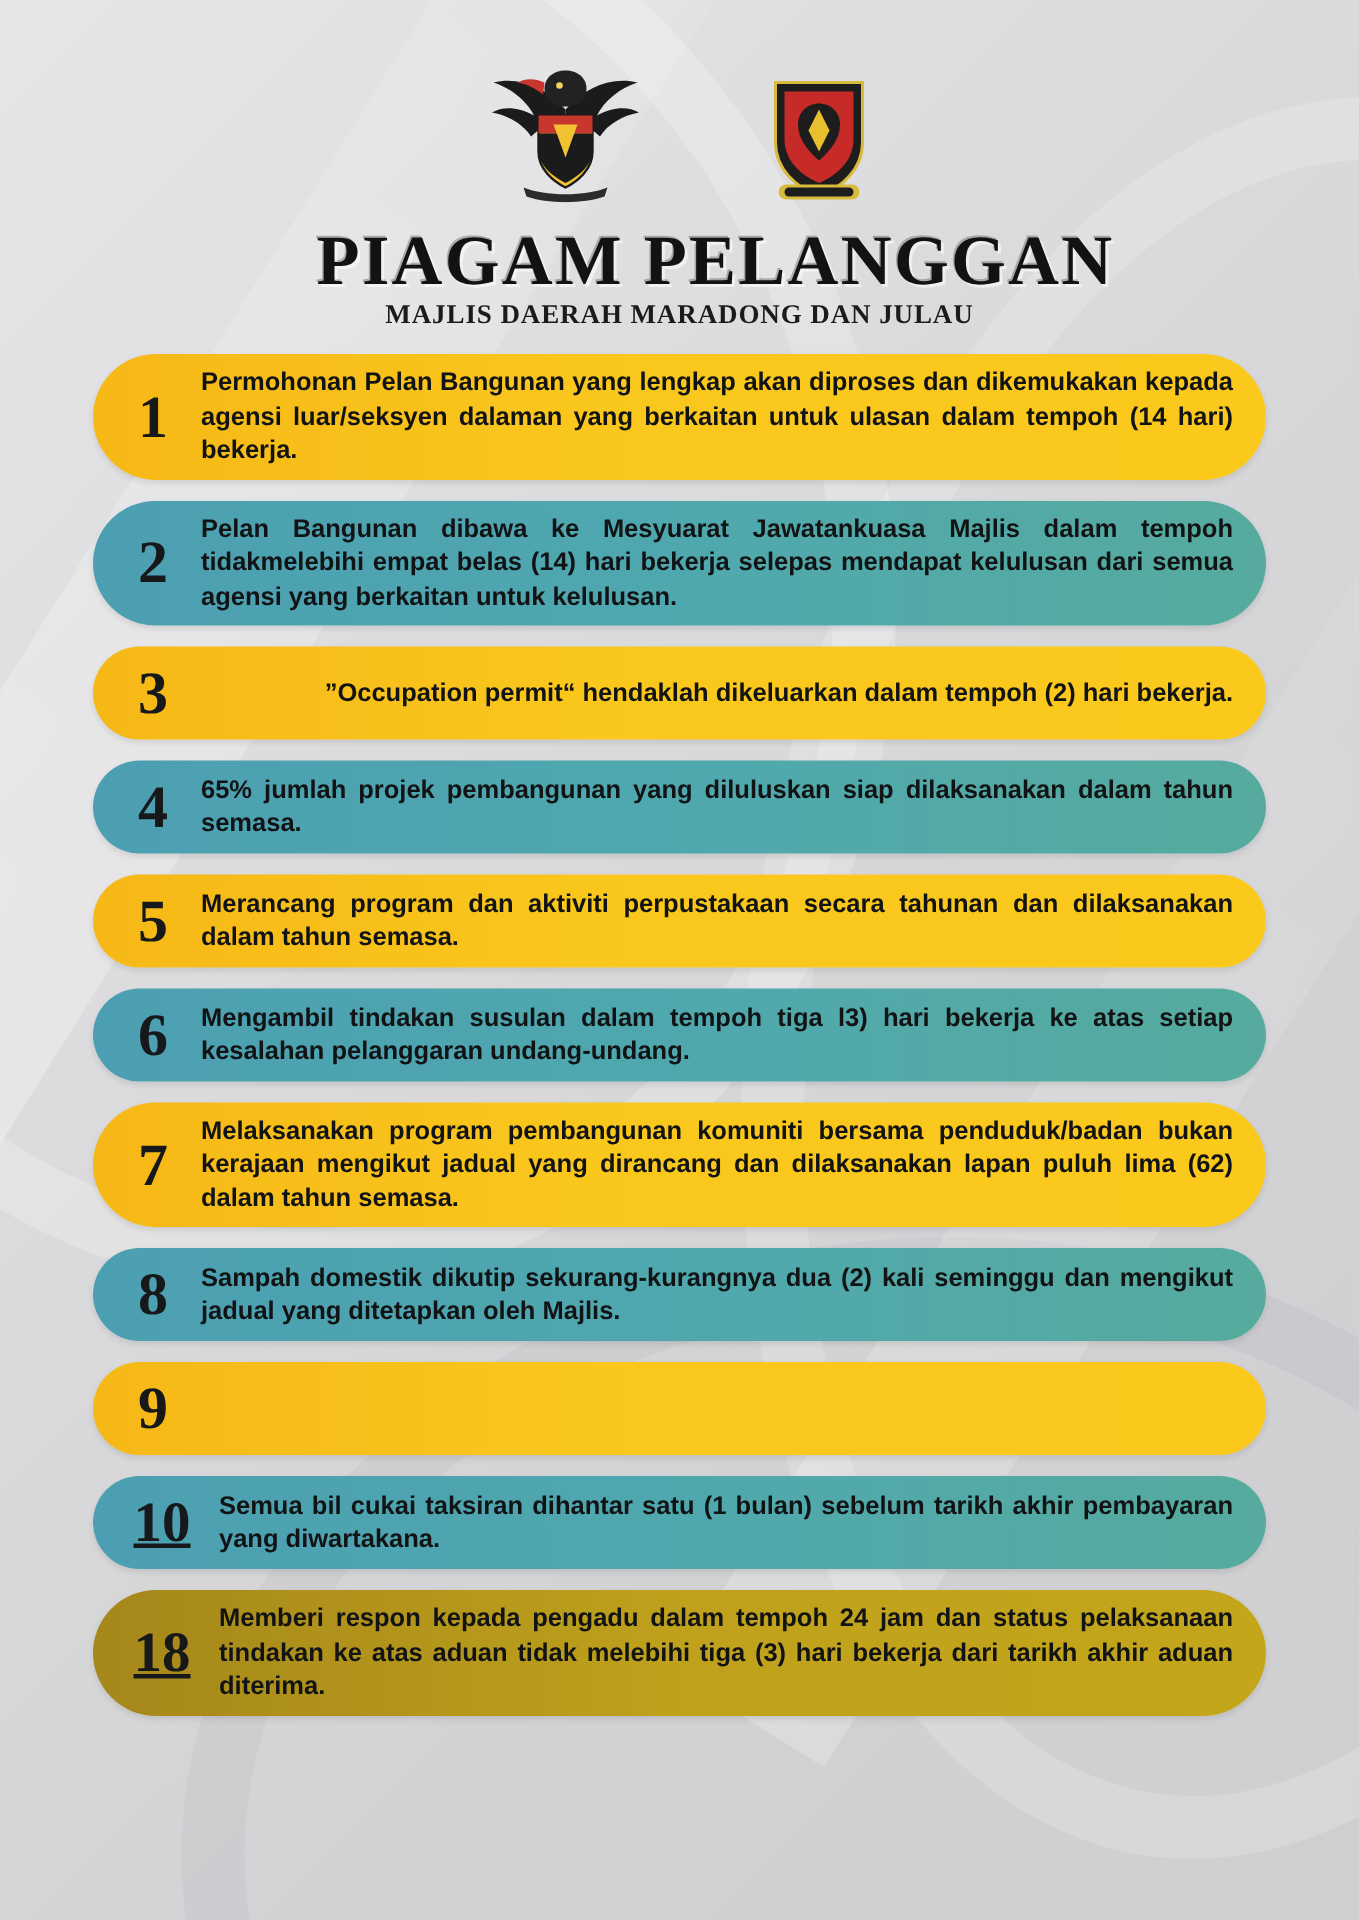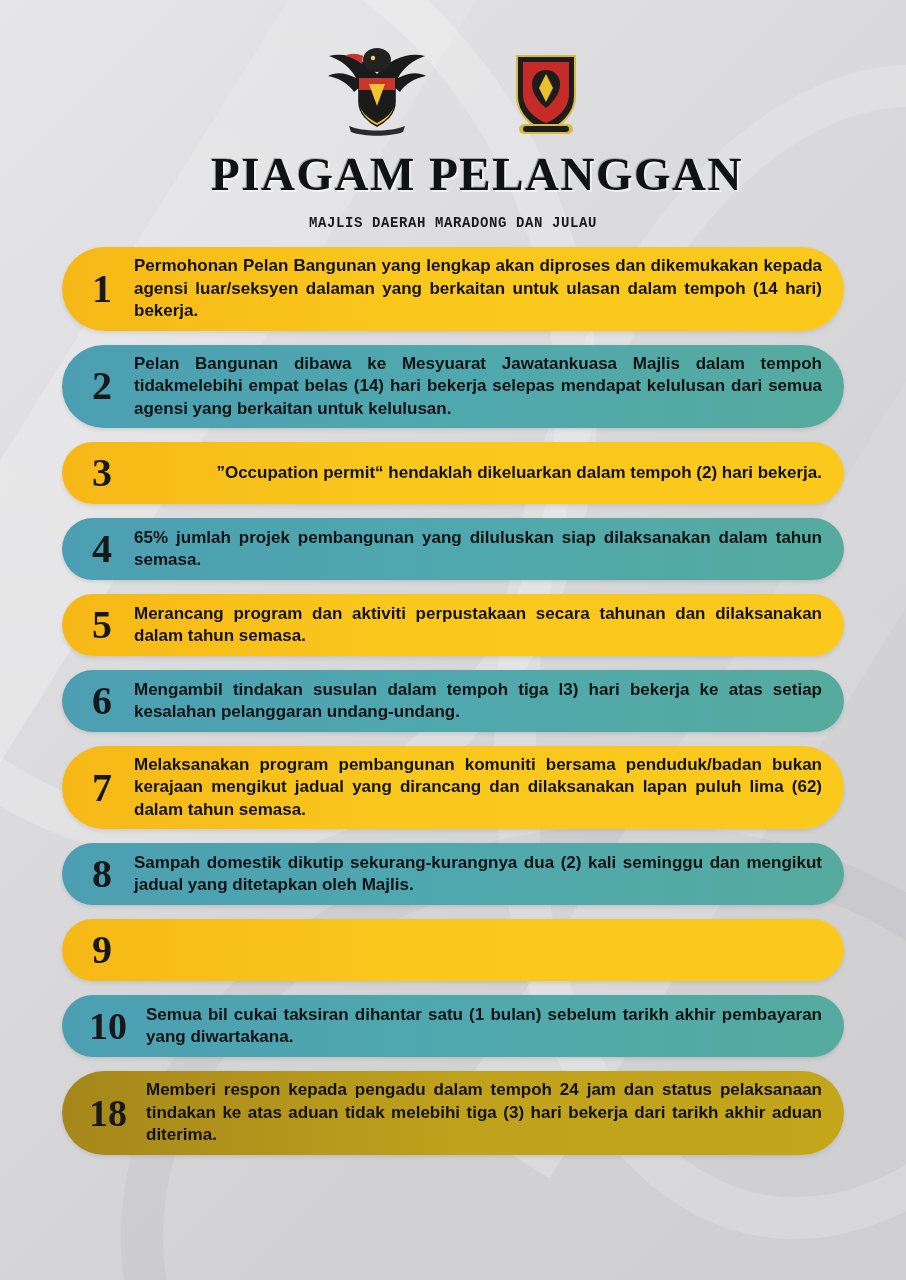--- a/index.html
+++ b/index.html
@@ -95,26 +95,26 @@
     font-weight: bold;
     font-size: 47px;
     letter-spacing: 1.5px;
     color: #111214;
     text-shadow: 2px 2px 0 rgba(255,255,255,0.55), -1px -1px 0 rgba(0,0,0,0.25);
     margin: 0;
     line-height: 1.05;
     padding-left: 48px;
   }
   .sub-title {
-    font-family: Liberation Mono, monospace;
-    font-weight: bold;
-    font-size: 14px;
+    font-family: Liberation Serif, serif;
+    font-weight: bold;
+    font-size: 18px;
     letter-spacing: 0.6px;
     color: #1a1b1d;
-    margin: 16px 0 0 0;
+    margin: 0 0 0 0;
   }
 
   
   .charter-list {
     margin: 16px 62px 0 62px;
     display: flex;
     flex-direction: column;
     gap: 14px;
   }
   .charter-row {
@@ -142,20 +142,21 @@
     color: #16181a;
     line-height: 1;
     min-width: 52px;
     text-align: center;
     flex: 0 0 auto;
     padding-right: 6px;
   }
   .row-number.wide {
     min-width: 64px;
     font-size: 38px;
+    text-decoration: underline;
   }
   .row-text {
     font-family: "Liberation Sans", sans-serif;
     font-weight: bold;
     font-size: 17px;
     line-height: 1.32;
     color: #121314;
     text-align: justify;
     flex: 1 1 auto;
   }

